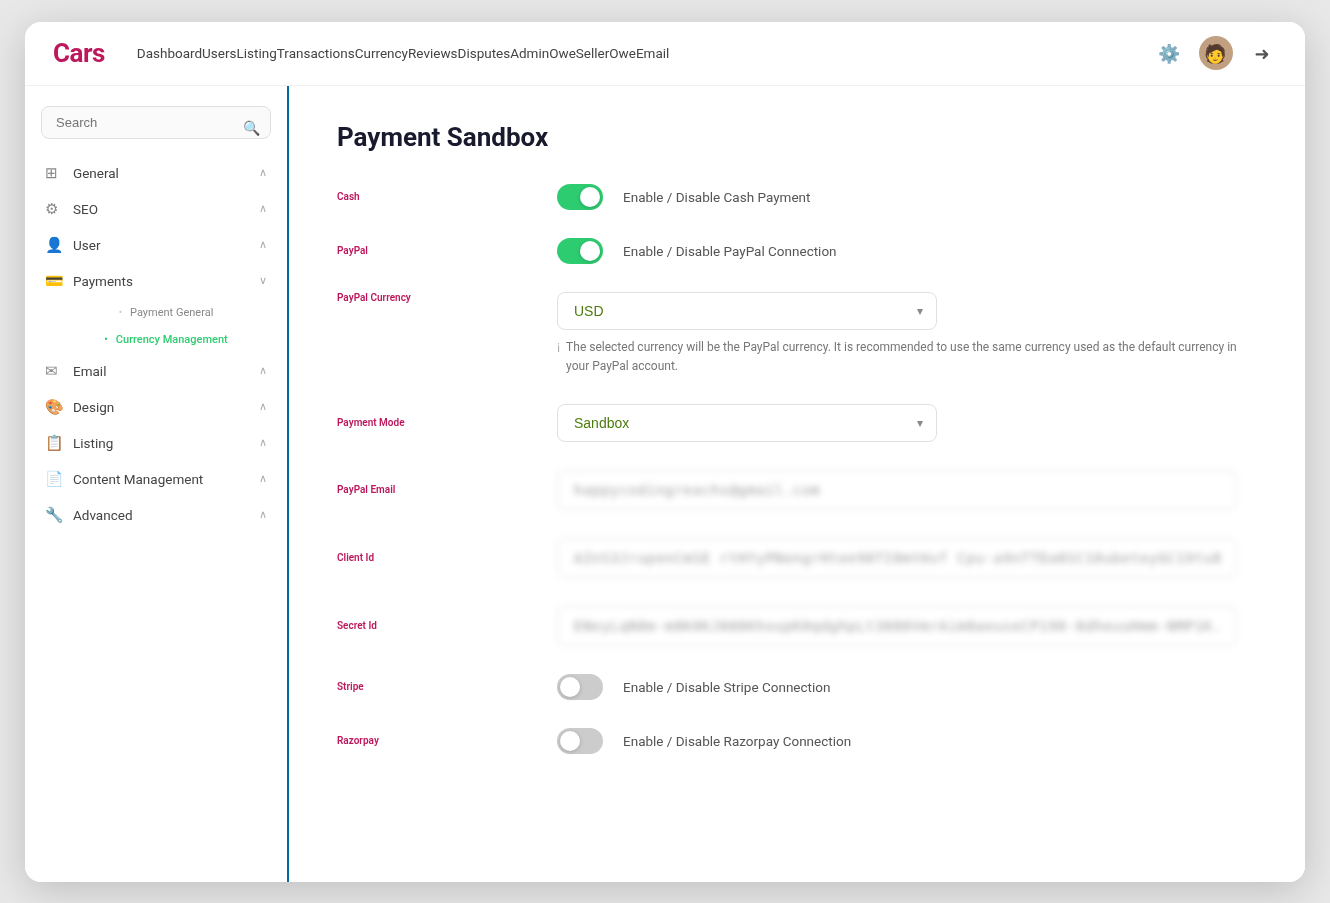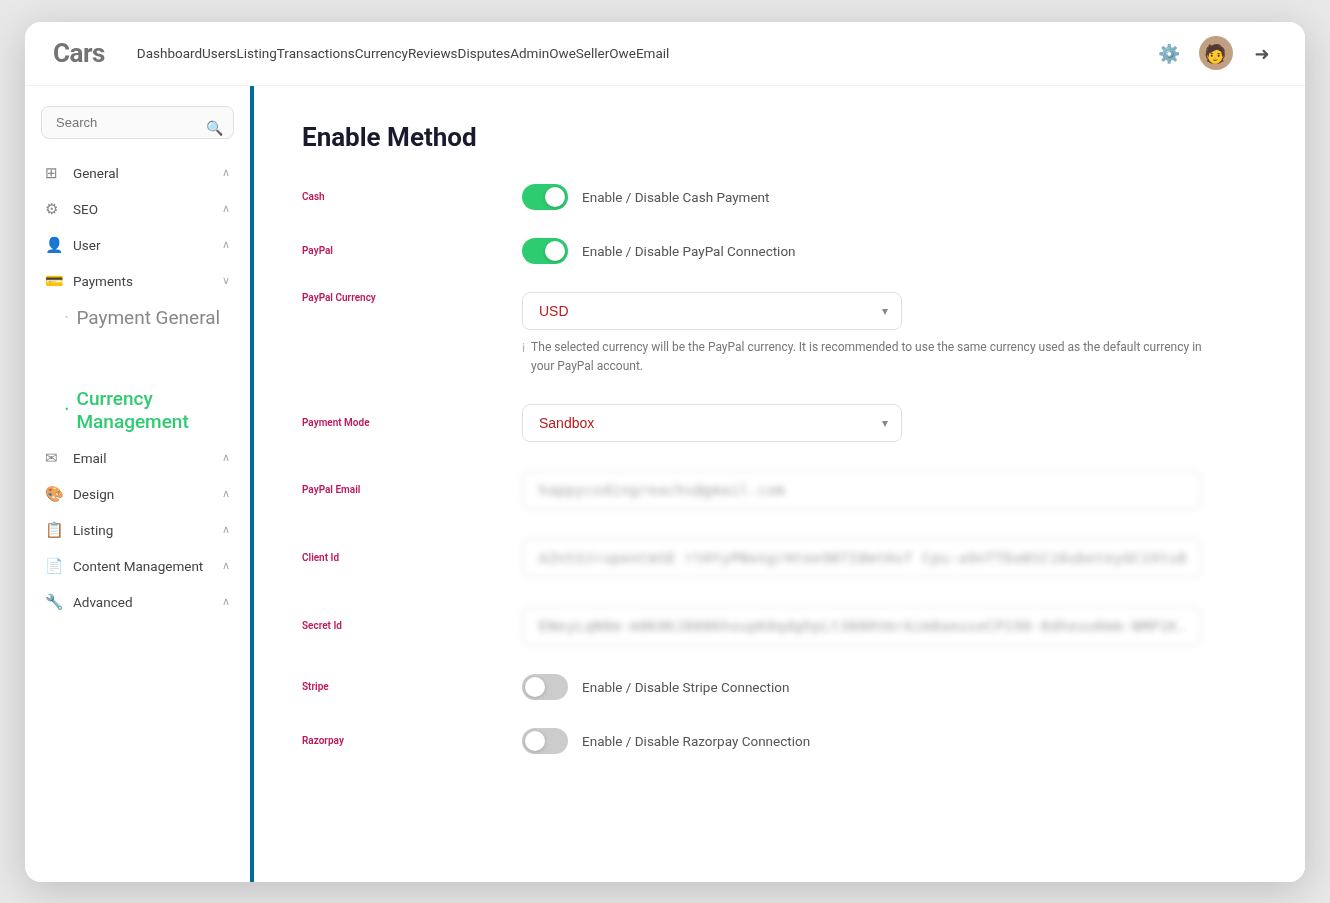--- a/index.html
+++ b/index.html
@@ -27,21 +27,21 @@
       align-items: center;
       padding: 0 28px;
       height: 64px;
       border-bottom: 1px solid #f0f0f0;
       background: #fff;
       flex-shrink: 0;
     }
     .brand {
       font-size: 26px;
       font-weight: 700;
-      color: #737373;
+      color: #be185d;
       margin-right: 32px;
       letter-spacing: -0.5px;
     }
     .nav-links {
       display: flex;
       flex: 1;
     }
     .nav-link {
       font-size: 13.5px;
       color: #444;
@@ -76,23 +76,23 @@
       font-size: 18px;
     }
     
     .main-area {
       display: flex;
       flex: 1;
       overflow: hidden;
     }
     
     .sidebar {
-      width: 229px;
+      width: 264px;
       flex-shrink: 0;
-      border-right: 4px solid #0369a1;
+      border-right: 2px solid #0369a1;
       padding: 20px 0;
       overflow-y: auto;
       background: #fff;
     }
     .search-wrap {
       padding: 0 16px 16px;
       position: relative;
     }
     .search-input {
       width: 100%;
@@ -133,28 +133,29 @@
       font-size: 15px;
       color: #888;
       width: 18px;
     }
     .chevron { font-size: 11px; color: #aaa; }
     .sidebar-sub {
       padding-left: 40px;
     }
     .sidebar-sub-item {
       padding: 7px 20px 7px 0;
-      font-size: 19px;
+      font-size: 11px;
       color: #888;
       cursor: pointer;
       display: flex;
       align-items: center;
       gap: 8px;
-    }
-    .sidebar-sub-item.active { color: #2ecc71; font-weight: 500; margin-top: 44px; }
+      justify-content: center;
+    }
+    .sidebar-sub-item.active { color: #2ecc71; font-weight: 500; }
     .sidebar-sub-item::before {
       content: '•';
       font-size: 10px;
       color: #ccc;
     }
     .sidebar-sub-item.active::before { color: #2ecc71; }
     
     .content {
       flex: 1;
       padding: 36px 48px;
@@ -174,21 +175,21 @@
       align-items: center;
       margin-bottom: 28px;
       gap: 20px;
     }
     .form-row.top { align-items: flex-start; }
     .field-label {
       font-size: 10px;
       font-weight: 600;
       color: #be185d;
     }
-    .toggle-wrap { display: flex; align-items: center; gap: 14px; }
+    .toggle-wrap { display: flex; align-items: center; gap: 20px; }
     
     .toggle {
       width: 46px;
       height: 26px;
       border-radius: 13px;
       position: relative;
       cursor: pointer;
       flex-shrink: 0;
       transition: background 0.2s;
     }
@@ -211,21 +212,21 @@
     .select-wrap {
       position: relative;
       width: 380px;
     }
     .select-field {
       width: 100%;
       padding: 10px 38px 10px 16px;
       border: 1px solid #e0e0e0;
       border-radius: 8px;
       font-size: 14px;
-      color: #b91c1c;
+      color: #4d7c0f;
       background: #fff;
       appearance: none;
       cursor: pointer;
       outline: none;
     }
     .select-arrow {
       position: absolute;
       right: 14px;
       top: 50%;
       transform: translateY(-50%);
@@ -371,21 +372,21 @@
       <div class="sidebar-item">
         <div class="sidebar-item-left">
           <span class="sidebar-icon">🔧</span>
           <span>Advanced</span>
         </div>
         <span class="chevron">∧</span>
       </div>
     </aside>
 
     <main class="content">
-      <h1 class="page-title">Enable Method</h1>
+      <h1 class="page-title">Payment Sandbox</h1>
 
       <div class="form-section">
 
         <div class="form-row">
           <span class="field-label">Cash</span>
           <div class="toggle-wrap">
             <div class="toggle on">
               <div class="toggle-knob"></div>
             </div>
             <span class="toggle-label">Enable / Disable Cash Payment</span>

